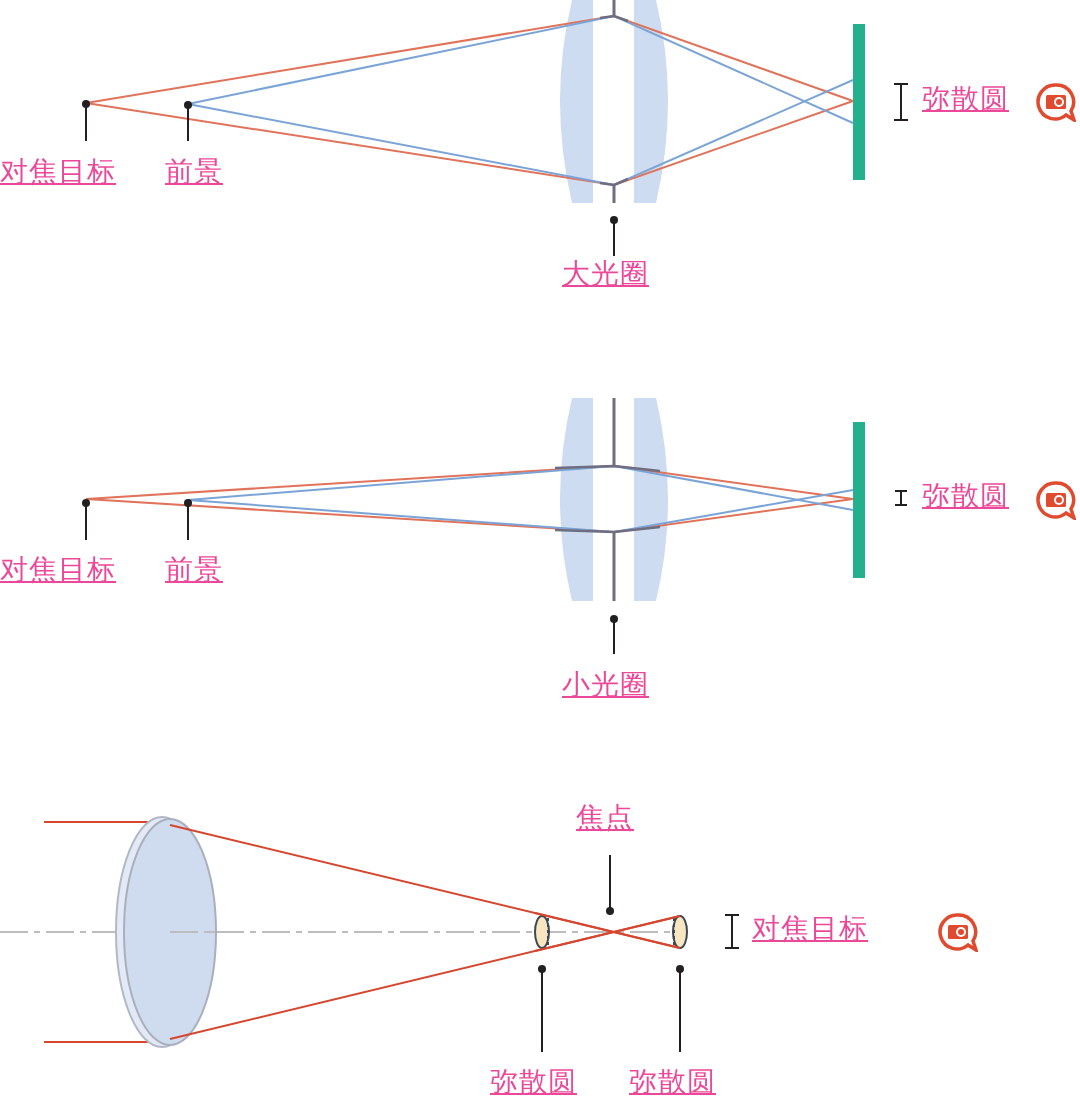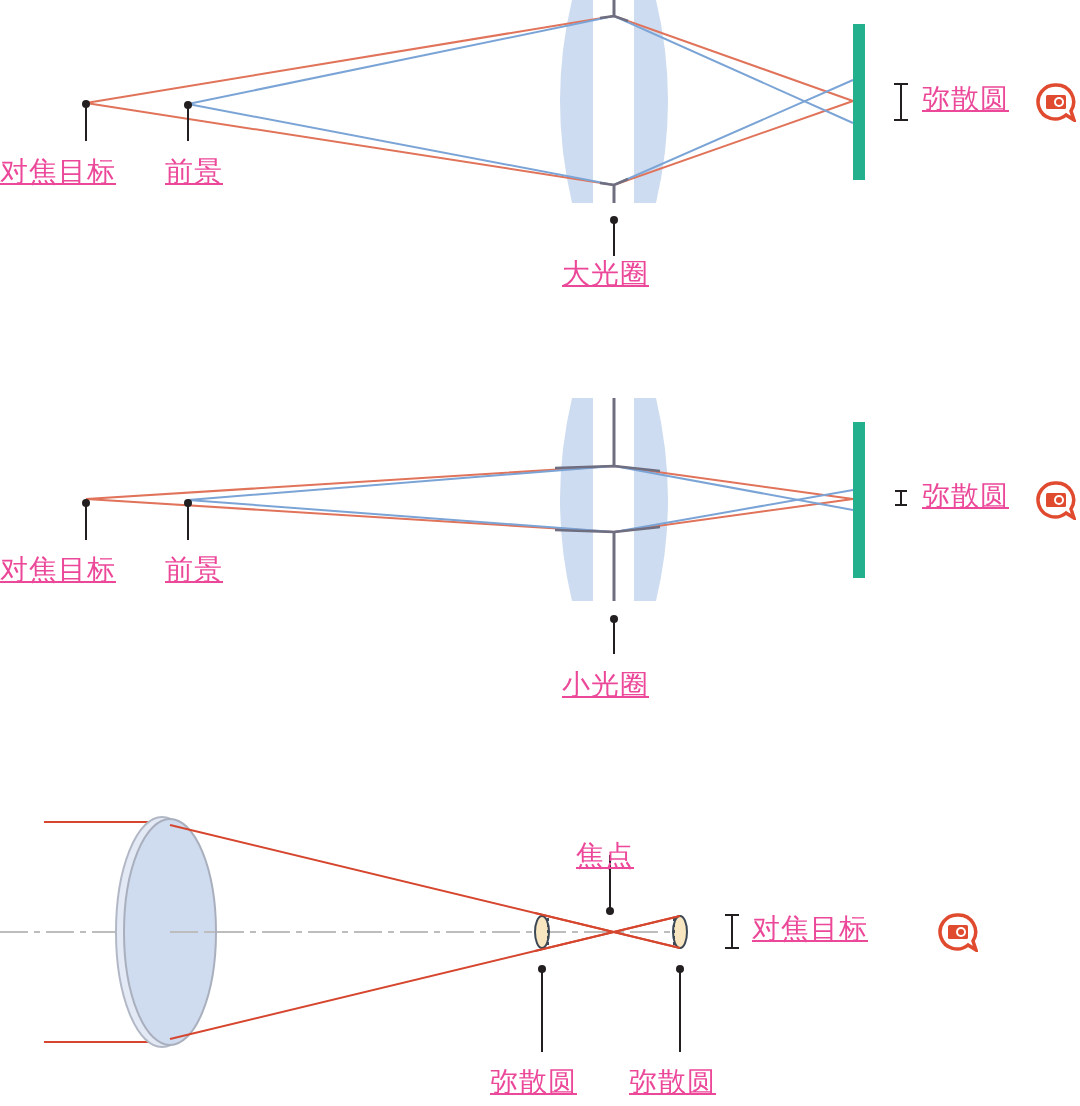--- a/index.html
+++ b/index.html
@@ -129,21 +129,21 @@
 <div class="lbl" style="left:165px;top:556px;">前景</div>
 <div class="lbl" style="left:562px;top:671px;">小光圈</div>
 <div class="lbl" style="left:922px;top:482px;">弥散圆</div>
 <svg class="cam" style="left:1036px;top:480px;" viewBox="0 0 40 40">
   <path d="M20,3 A17,17 0 1 0 30,33 L38,38 L35,29 A17,17 0 0 0 20,3 Z" fill="#ffffff" stroke="#e04a2f" stroke-width="3.5"></path>
   <rect x="10" y="13" width="20" height="14" rx="1.5" fill="#e04a2f"></rect>
   <circle cx="23" cy="20" r="5" fill="#ffffff"></circle>
     <circle cx="23" cy="20" r="3" fill="#e04a2f"></circle>
 </svg>
 
-<div class="lbl" style="left:576px;top:842px;text-align:right;">焦点</div>
+<div class="lbl" style="left:576px;top:804px;text-align:right;">焦点</div>
 <div class="lbl" style="left:752px;top:915px;">对焦目标</div>
 <div class="lbl" style="left:490px;top:1068px;">弥散圆</div>
 <div class="lbl" style="left:629px;top:1068px;">弥散圆</div>
 <svg class="cam" style="left:938px;top:912px;" viewBox="0 0 40 40">
   <path d="M20,3 A17,17 0 1 0 30,33 L38,38 L35,29 A17,17 0 0 0 20,3 Z" fill="#ffffff" stroke="#e04a2f" stroke-width="3.5"></path>
   <rect x="10" y="13" width="20" height="14" rx="1.5" fill="#e04a2f"></rect>
   <circle cx="23" cy="20" r="5" fill="#ffffff"></circle>
     <circle cx="23" cy="20" r="3" fill="#e04a2f"></circle>
 </svg>
 

